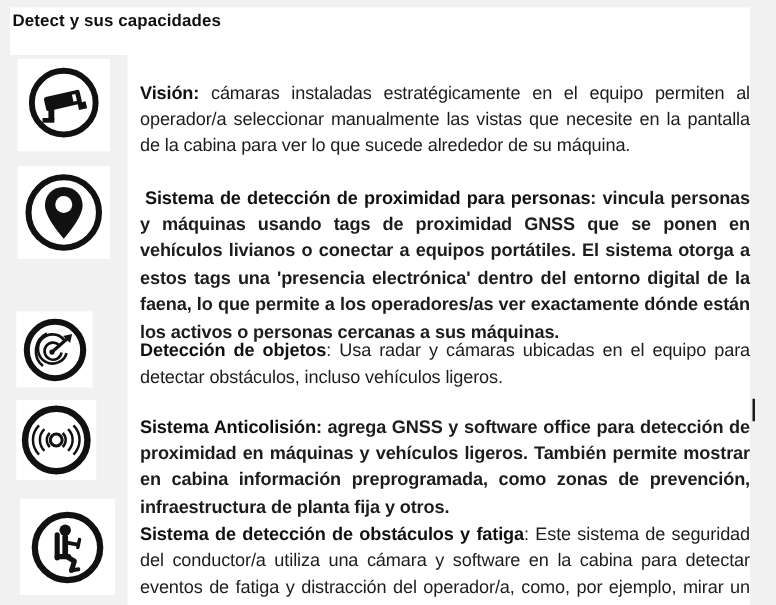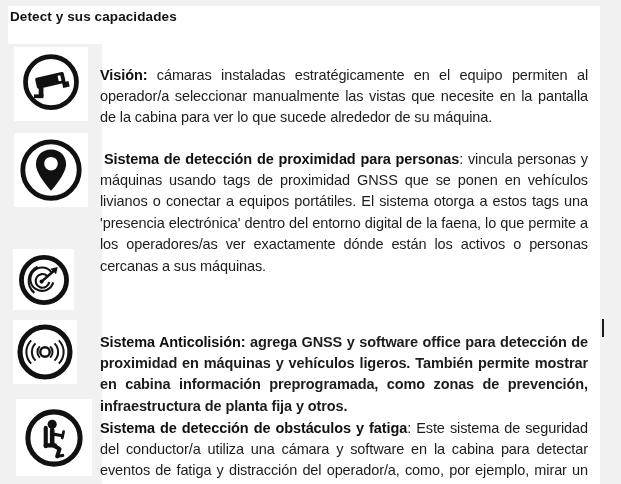--- a/index.html
+++ b/index.html
@@ -22,26 +22,26 @@
     position:absolute;left:10px;top:9px;
     font-size:13.5px;font-weight:bold;color:#111;
     letter-spacing:0.1px;white-space:nowrap;
   }
   .icon-cell{
     position:absolute;background:#ffffff;
     display:flex;align-items:center;justify-content:center;
   }
   .icon-cell svg{display:block;}
   .para{
-    position:absolute;left:100px;width:488px;
+    position:absolute;left:112px;width:488px;
     font-size:14.5px;line-height:21.4px;color:#1c1c1c;
     text-align:justify;letter-spacing:-0.1px;
   }
   .para b{color:#101010;}
-  .para.indent{text-indent:4px;}
+  .para.indent{text-indent:4px;font-weight:bold;}
   .caret{
     position:absolute;left:602px;top:319px;width:2px;height:18px;
     background:#1a1a1a;
   }
   
   .cell-0{left:14px;top:47px;width:74px;height:74px;}
   .cell-1{left:14px;top:133px;width:74px;height:74px;}
   .cell-2{left:13px;top:249px;width:61px;height:61px;}
   .cell-3{left:13px;top:320px;width:64px;height:64px;}
   .cell-4{left:16px;top:399px;width:76px;height:77px;}
@@ -87,20 +87,21 @@
     <svg width="58" height="58" viewBox="0 0 72 72">
       <circle cx="36" cy="36" r="28" fill="none" stroke="#111" stroke-width="6"></circle>
       <circle cx="33" cy="38" r="2.6" fill="#111"></circle>
       <path d="M40 31 A 8.5 8.5 0 1 0 42.5 38.5" fill="none" stroke="#111" stroke-width="2.6"></path>
       <path d="M45 26 A 14.5 14.5 0 1 0 47.5 39" fill="none" stroke="#111" stroke-width="2.6"></path>
       <path d="M28 19.5 A 19.5 19.5 0 0 0 24 52" fill="none" stroke="#111" stroke-width="2.6"></path>
       <line x1="33" y1="38" x2="49" y2="24" stroke="#111" stroke-width="3.2" stroke-linecap="round"></line>
       <path d="M44 22 L53 20 L51 29 z" fill="#111"></path>
     </svg>
   </div>
+  <p class="para text-2"><b>Detección de objetos</b><span>: Usa radar y cámaras ubicadas en el equipo para detectar obstáculos, incluso vehículos ligeros.</span></p>
 
   <div class="icon-cell cell-3">
     <svg width="62" height="62" viewBox="0 0 72 72">
       <circle cx="36" cy="36" r="29" fill="none" stroke="#111" stroke-width="6"></circle>
       <circle cx="36" cy="36" r="5.5" fill="none" stroke="#111" stroke-width="2.8"></circle>
       <path d="M30 29.5 A 9 9 0 0 0 30 42.5" fill="none" stroke="#111" stroke-width="2.3"></path>
       <path d="M25 26 A 14 14 0 0 0 25 46" fill="none" stroke="#111" stroke-width="2.3"></path>
       <path d="M20 22.5 A 19 19 0 0 0 20 49.5" fill="none" stroke="#111" stroke-width="2.3"></path>
       <path d="M42 29.5 A 9 9 0 0 1 42 42.5" fill="none" stroke="#111" stroke-width="2.3"></path>
       <path d="M47 26 A 14 14 0 0 1 47 46" fill="none" stroke="#111" stroke-width="2.3"></path>

